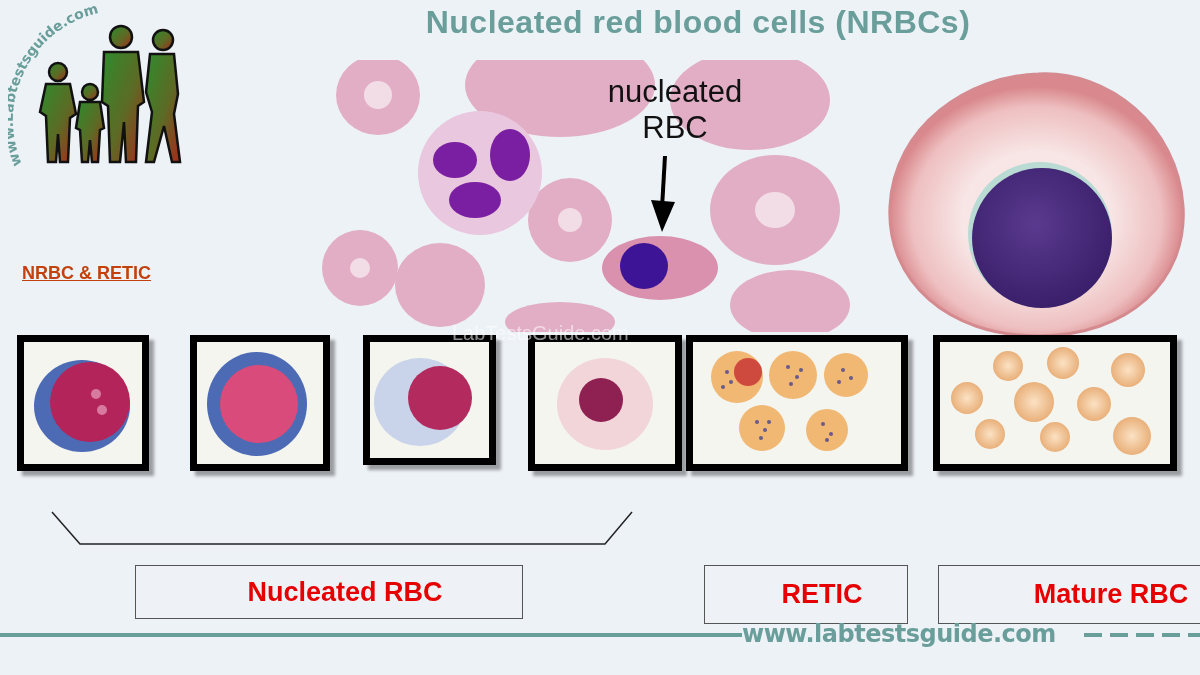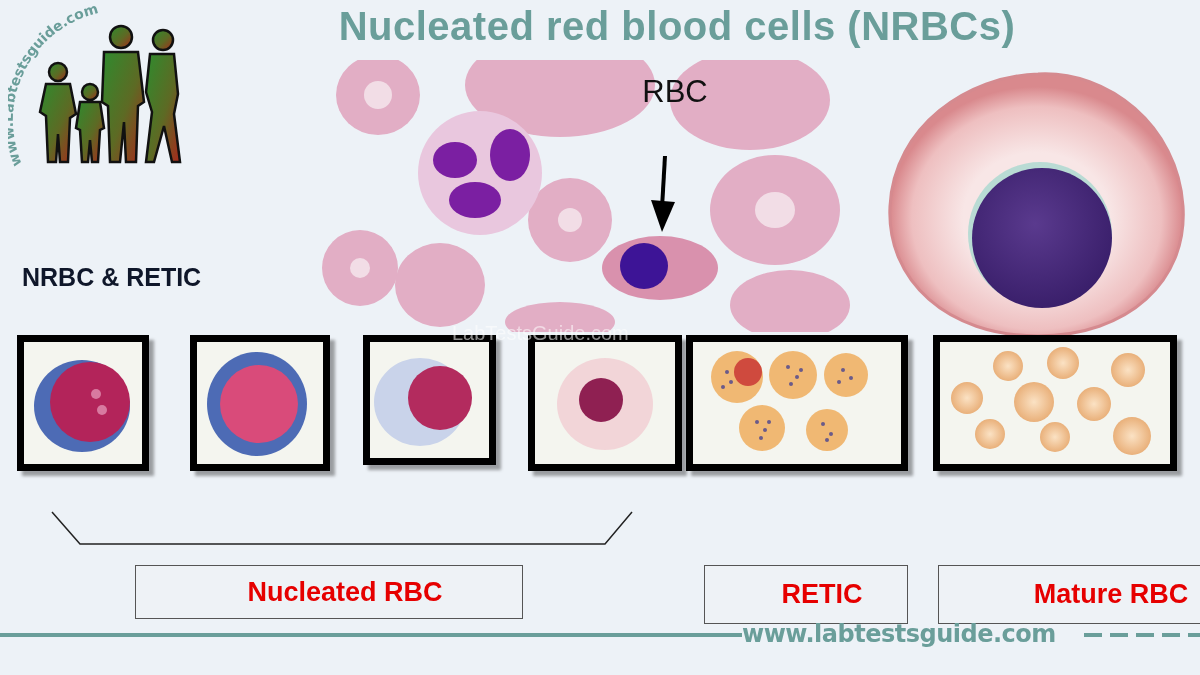--- a/index.html
+++ b/index.html
@@ -1,20 +1,20 @@
 <!DOCTYPE html>
 <html><head>
 <meta charset="utf-8">
 <style>
   html,body{margin:0;padding:0;}
   body{width:1200px;height:675px;background:#edf2f7;position:relative;overflow:hidden;font-family:"DejaVu Sans",sans-serif;}
   .abs{position:absolute;}
-  .title{left:262px;top:4px;width:830px;text-align:center;font-family:"Liberation Sans",sans-serif;font-weight:bold;font-size:40px;color:#6a9e9a;letter-spacing:0.5px;white-space:nowrap;}
+  .title{left:283px;top:4px;width:830px;text-align:center;font-family:"Liberation Sans",sans-serif;font-weight:bold;font-size:32px;color:#6a9e9a;letter-spacing:0.5px;white-space:nowrap;}
   .logo{left:8px;top:4px;width:180px;height:170px;}
-  .subtitle{left:22px;top:263px;font-family:"Liberation Sans",sans-serif;font-weight:bold;font-size:25px;color:#0f172a;}
+  .subtitle{left:22px;top:263px;font-family:"Liberation Sans",sans-serif;font-weight:bold;font-size:18px;color:#c2410c;text-decoration:underline;}
   .smear{left:320px;top:60px;width:540px;height:272px;overflow:hidden;}
   .annot{left:590px;top:74px;width:170px;text-align:center;font-family:"Liberation Sans",sans-serif;font-size:31px;line-height:36px;color:#111;}
   .bigcell{left:878px;top:66px;width:318px;height:272px;}
   .panel{position:absolute;background:#f4f5ef;border:7px solid #000;box-shadow:5px 5px 3px rgba(0,0,0,0.35);box-sizing:border-box;overflow:hidden;}
   .watermark{left:452px;top:322px;font-family:Liberation Sans, sans-serif;font-size:20px;color:rgba(255,255,255,0.55);white-space:nowrap;}
   .label-box{position:absolute;border:1.5px solid #555;background:#eef2f6;display:flex;align-items:center;justify-content:center;font-family:"Liberation Sans",sans-serif;font-weight:bold;font-size:27px;color:#e60000;box-sizing:border-box;padding-left:32px;}
   .footer-line{left:0;top:633px;width:742px;height:4px;background:#6a9e9a;}
   .footer-url{left:742px;top:620px;font-family:"DejaVu Sans",sans-serif;font-weight:bold;font-size:24px;color:#6a9e9a;white-space:nowrap;letter-spacing:-0.5px;}
   .footer-dash{left:1084px;top:633px;width:116px;height:4px;background:repeating-linear-gradient(90deg,#6a9e9a 0 18px,transparent 18px 26px);}
 </style>
@@ -81,20 +81,21 @@
       <ellipse cx="190" cy="95" rx="20" ry="26"></ellipse>
       <ellipse cx="155" cy="140" rx="26" ry="18"></ellipse>
     </g>
 
     <ellipse cx="340" cy="208" rx="58" ry="32" fill="#d991ad"></ellipse>
     <ellipse cx="324" cy="206" rx="24" ry="23" fill="#3d1496"></ellipse>
   </svg>
 </div>
 
 <div class="abs annot">
+  <div>nucleated</div>
   <div>RBC</div>
 </div>
 <svg class="abs" style="left:648px;top:156px;" width="30" height="78">
   <line x1="17" y1="0" x2="14" y2="52" stroke="#000" stroke-width="4"></line>
   <polygon points="3,44 27,46 14,76" fill="#000"></polygon>
 </svg>
 
 <div class="abs bigcell">
   <svg width="318" height="272" viewBox="0 0 318 272">
     <defs>

